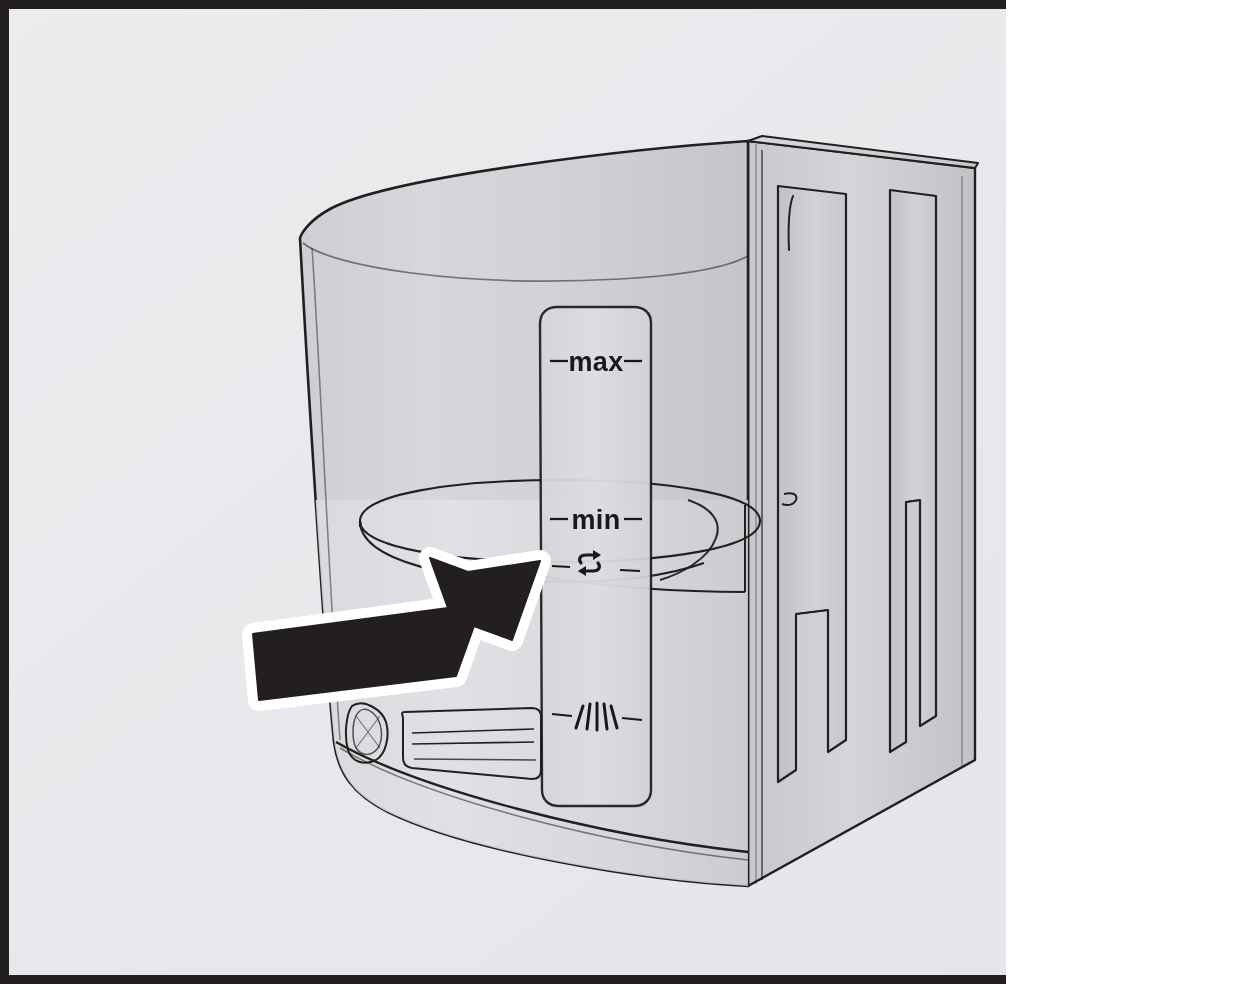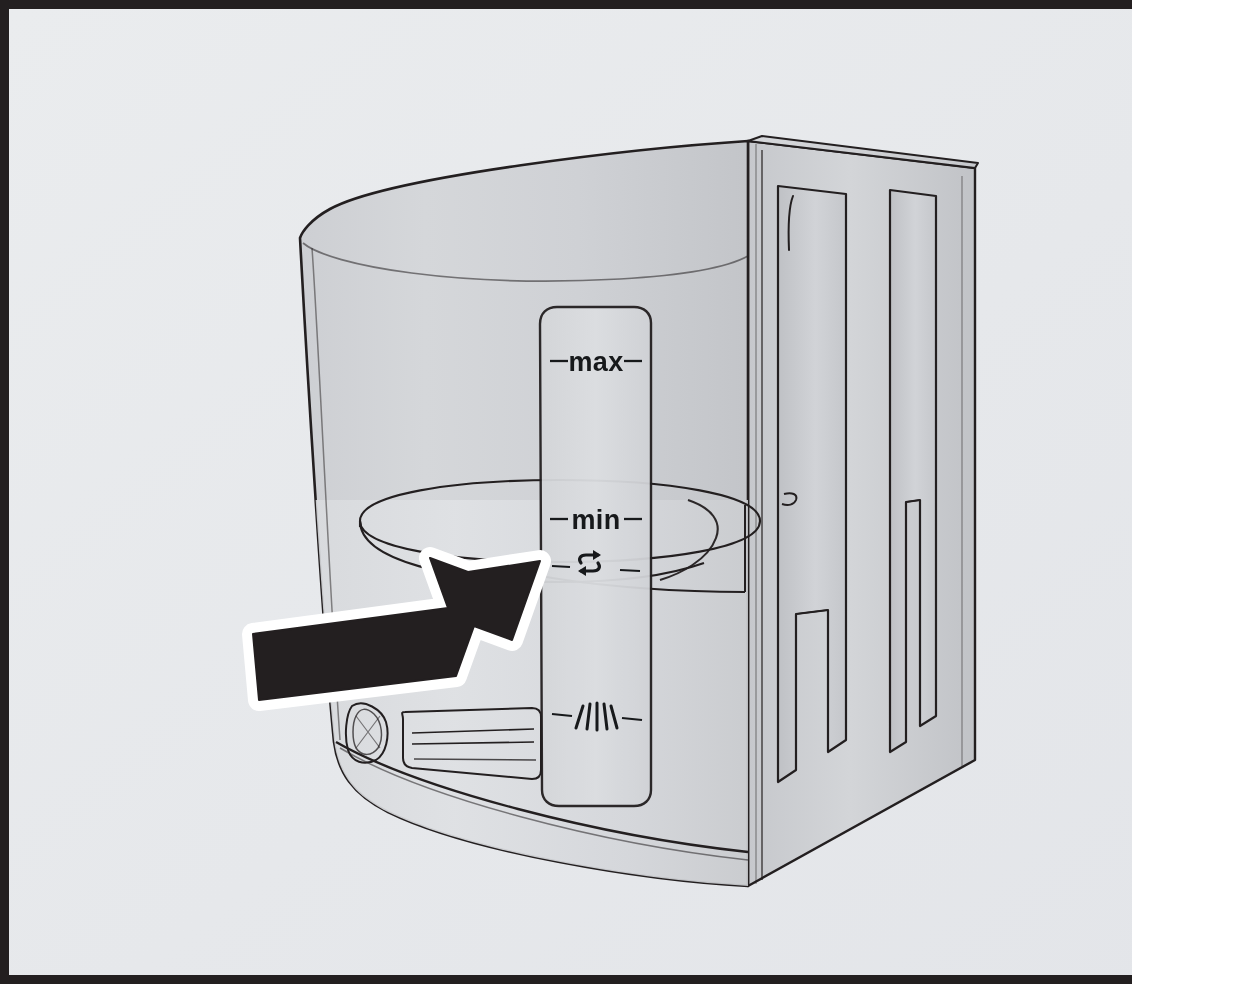--- a/index.html
+++ b/index.html
@@ -6,21 +6,21 @@
   html, body {
     margin: 0;
     padding: 0;
     background: #ffffff;
   }
   body {
     font-family: "Liberation Sans", sans-serif;
   }
   #figure-root {
     position: relative;
-    width: 1132px;
+    width: 1006px;
     height: 984px;
     overflow: hidden;
     background: #ffffff;
   }
   #figure-svg {
     display: block;
     width: 1240px;
     height: 984px;
   }
   .gauge-text {

